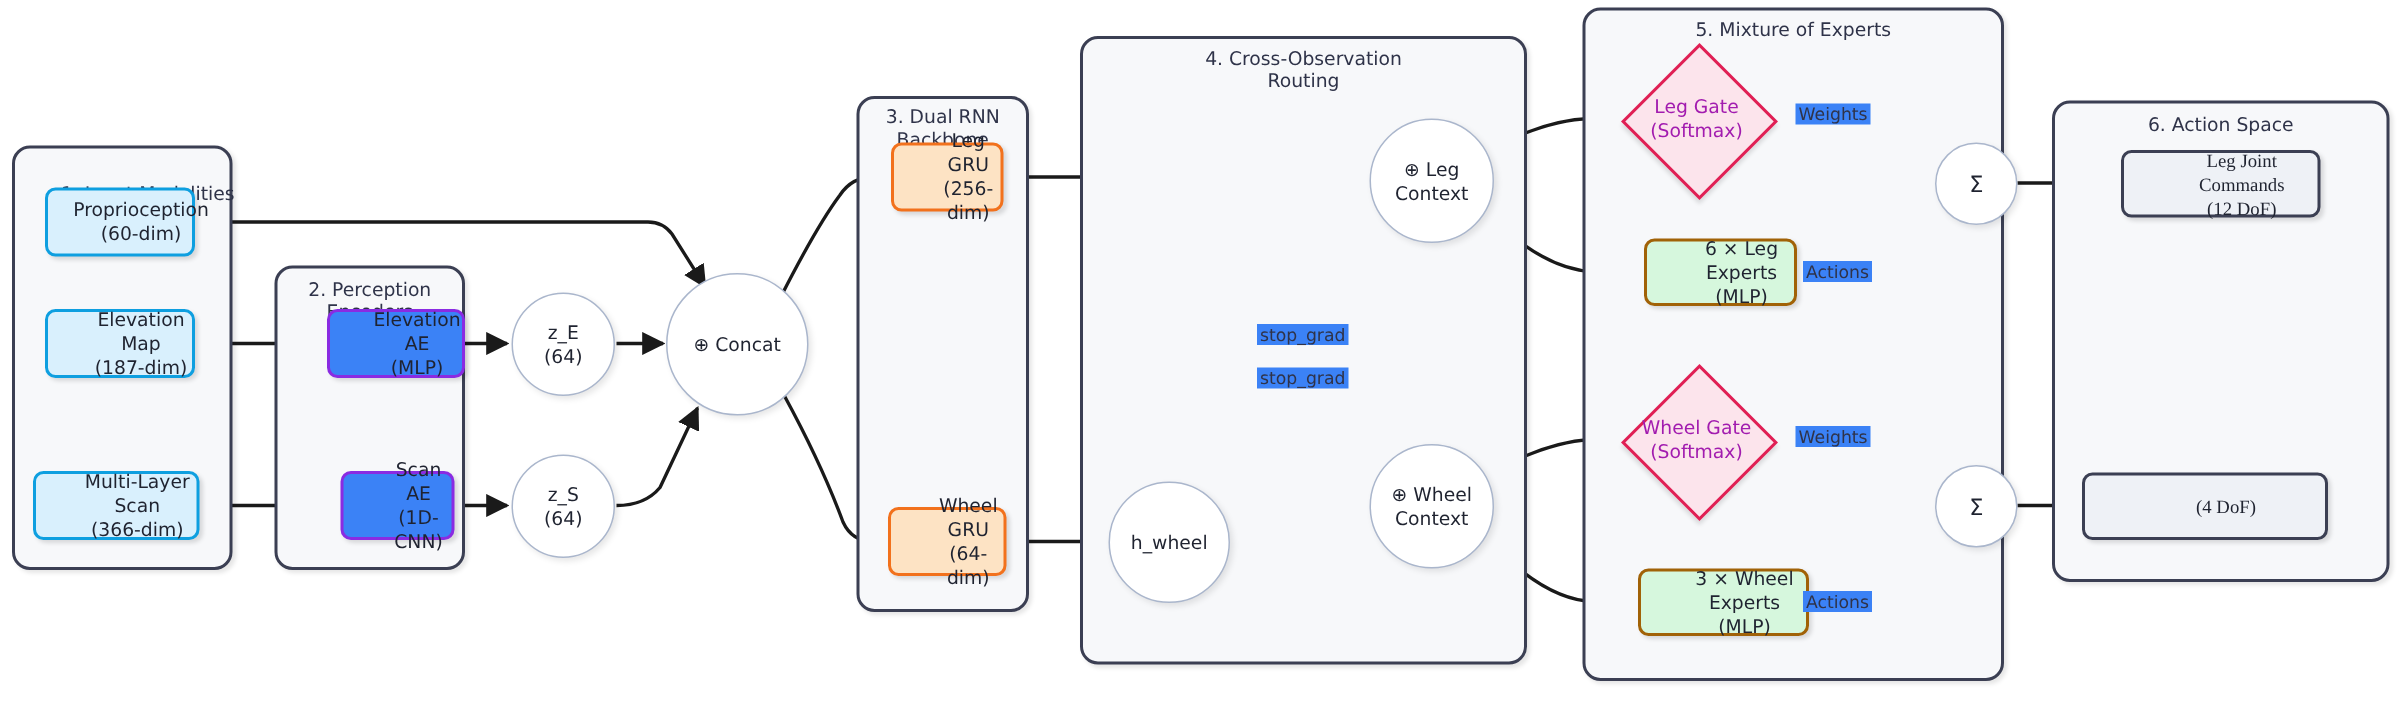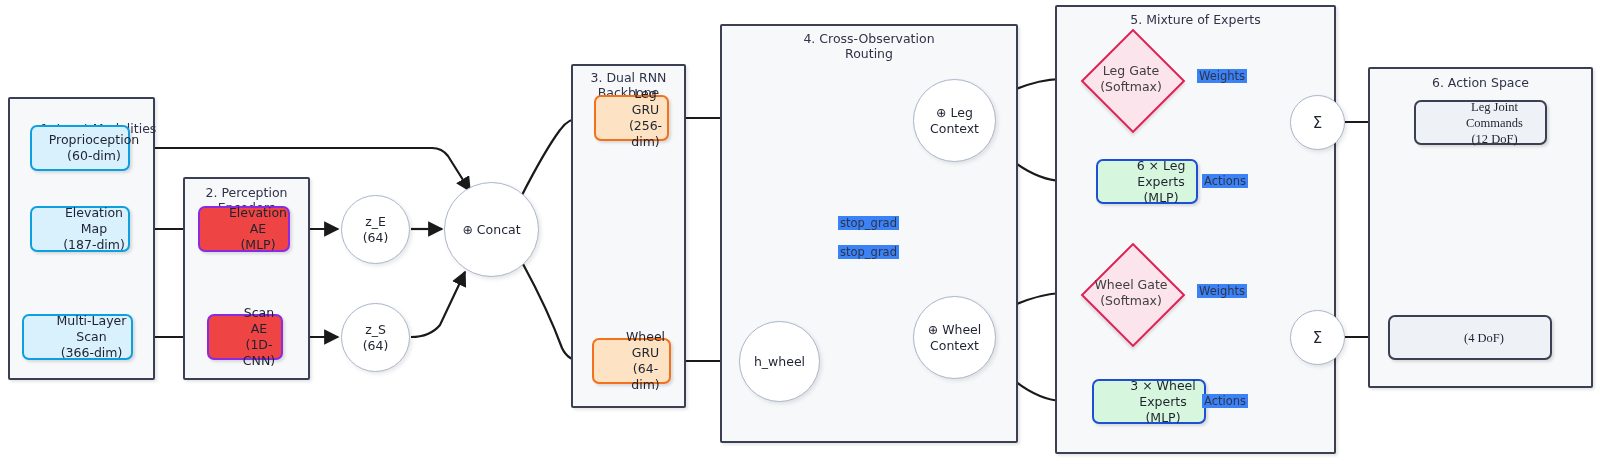--- a/index.html
+++ b/index.html
@@ -1,43 +1,43 @@
 <!DOCTYPE html>
 <html><head>
 <meta charset="utf-8">
 <style>
   html,body{margin:0;padding:0;background:#ffffff;}
   body{font-family:"DejaVu Sans","Liberation Sans",sans-serif;}
   #stage{position:relative;width:1600px;height:467px;background:#ffffff;overflow:hidden;}
   svg#wires{position:absolute;left:0;top:0;width:1600px;height:467px;pointer-events:none;}
 
-  .group{position:absolute;box-sizing:border-box;background:#f7f8fa;border:2px solid #3b3f53;border-radius:2px;
+  .group{position:absolute;box-sizing:border-box;background:#f7f8fa;border:2px solid #3b3f53;border-radius:12px;
          box-shadow:2px 2px 3px rgba(0,0,0,0.10);}
   .group-title{position:absolute;width:100%;text-align:center;font-size:12.5px;color:#2f3349;line-height:15px;}
 
   .node{position:absolute;box-sizing:border-box;display:flex;flex-direction:column;align-items:center;
         justify-content:center;text-align:center;border-radius:7px;box-shadow:2px 2px 3px rgba(0,0,0,0.13);
         font-size:12.5px;line-height:16px;color:#1f2330;padding-left:28px;}
   .node .l2{font-size:12.5px;}
 
   .blue{background:#d9f0fd;border:2px solid #0e9fe0;}
-  .purple{background:#ef4444;border:2px solid #8a2be2;}
+  .purple{background:#3b82f6;border:2px solid #8a2be2;margin-left:20px;}
   .orange{background:#fde3c4;border:2px solid #f2711c;}
-  .green{background:#d6f7dd;border:2px solid #1d4ed8;}
+  .green{background:#d6f7dd;border:2px solid #a16207;}
   .slate{background:#eef1f6;border:2px solid #3b3f53;font-family:Liberation Serif, serif;}
 
   .circ{position:absolute;box-sizing:border-box;border-radius:50%;background:#ffffff;border:1.6px solid #aab6cc;
         display:flex;flex-direction:column;align-items:center;justify-content:center;text-align:center;
         box-shadow:2px 2px 4px rgba(0,0,0,0.10);font-size:12.5px;line-height:16px;color:#1f2330;}
 
   .diamond{position:absolute;}
   .diamond .dshape{position:absolute;left:0;top:0;width:100%;height:100%;background:#fce4ec;border:2.5px solid #e01f54;
         transform:rotate(45deg);box-shadow:2px 2px 3px rgba(0,0,0,0.12);}
   .diamond .dtext{position:absolute;left:0;top:0;width:100%;height:100%;display:flex;flex-direction:column;
-        align-items:center;justify-content:center;font-size:12.5px;line-height:16px;color:#404040;}
+        align-items:center;justify-content:center;font-size:12.5px;line-height:16px;color:#a21caf;}
 
   .elabel{position:absolute;background:#3b82f6;color:#2f3349;font-size:11.5px;line-height:14px;
           padding:0 2px;white-space:nowrap;text-align:center;}
 </style>
 </head>
 <body>
 
 <div id="stage">
 
   <svg id="wires" viewBox="0 0 1600 467">

